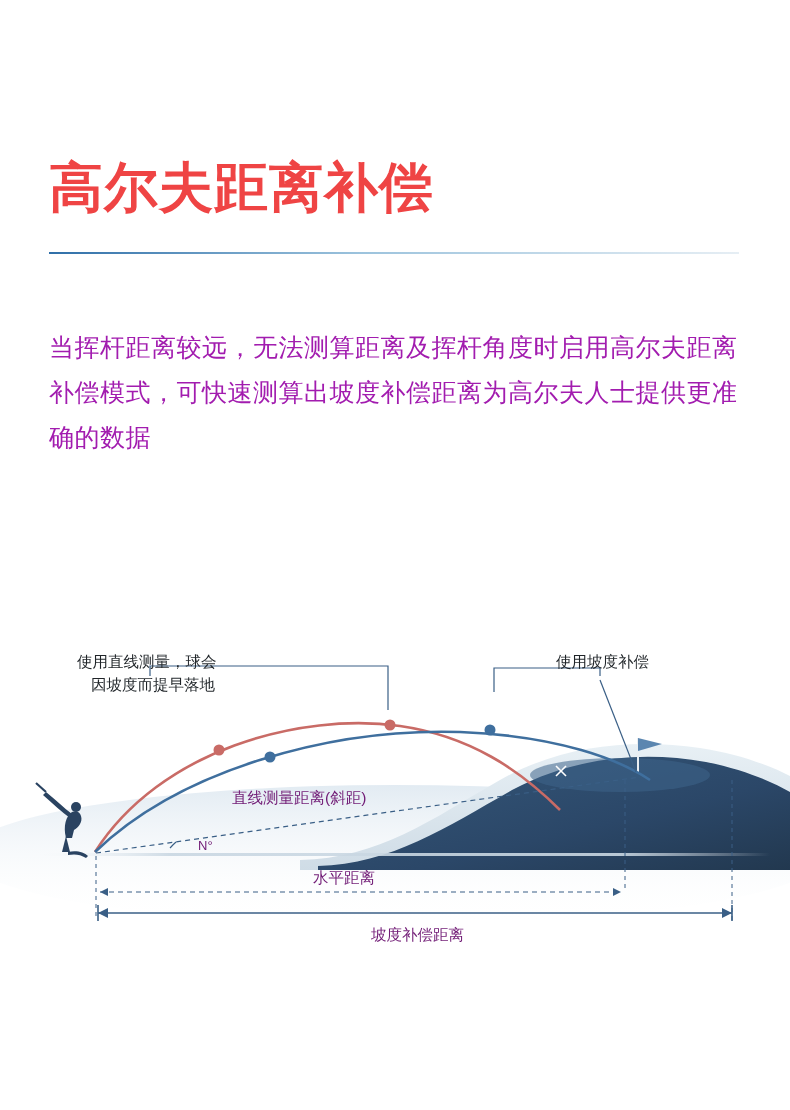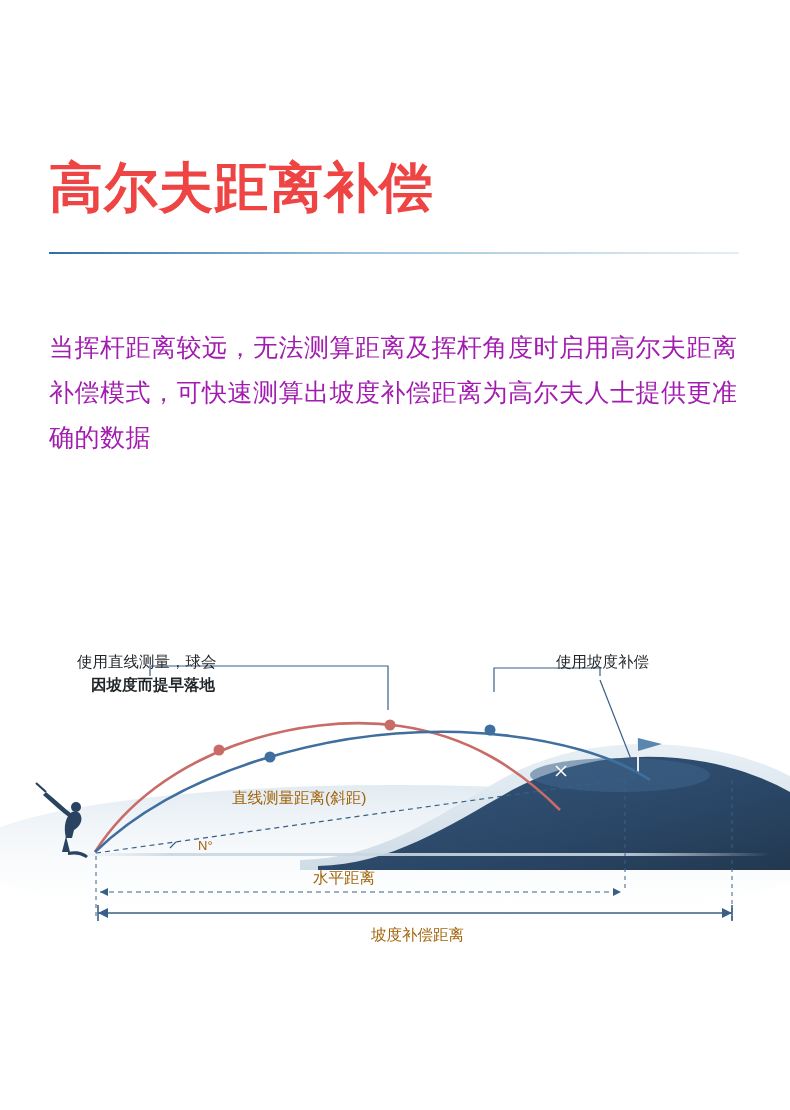--- a/index.html
+++ b/index.html
@@ -67,31 +67,31 @@
     line-height: 23px;
     color: #1f2428;
     white-space: nowrap;
   }
   .callout-left {
     left: 46px;
     top: 30px;
     text-align: left;
     margin-left: 31px;
   }
-  .callout-left .line2 { padding-left: 14px; font-weight: bold; }
+  .callout-left .line2 { padding-left: 14px; }
   .callout-right {
     left: 556px;
     top: 30px;
     text-align: right;
   }
 
   .axis-label {
     position: absolute;
     font-size: 15.5px;
-    color: #a16207;
+    color: #701a75;
     white-space: nowrap;
   }
   .label-slope {
     left: 232px;
     top: 168px;
   }
   .label-horizontal {
     left: 313px;
     top: 248px;
     text-align: center;

